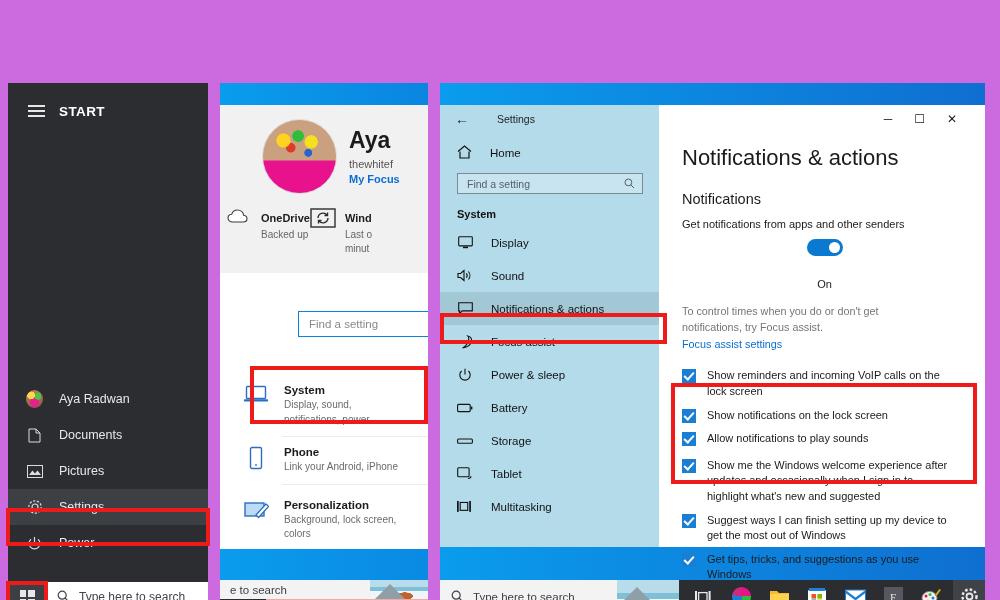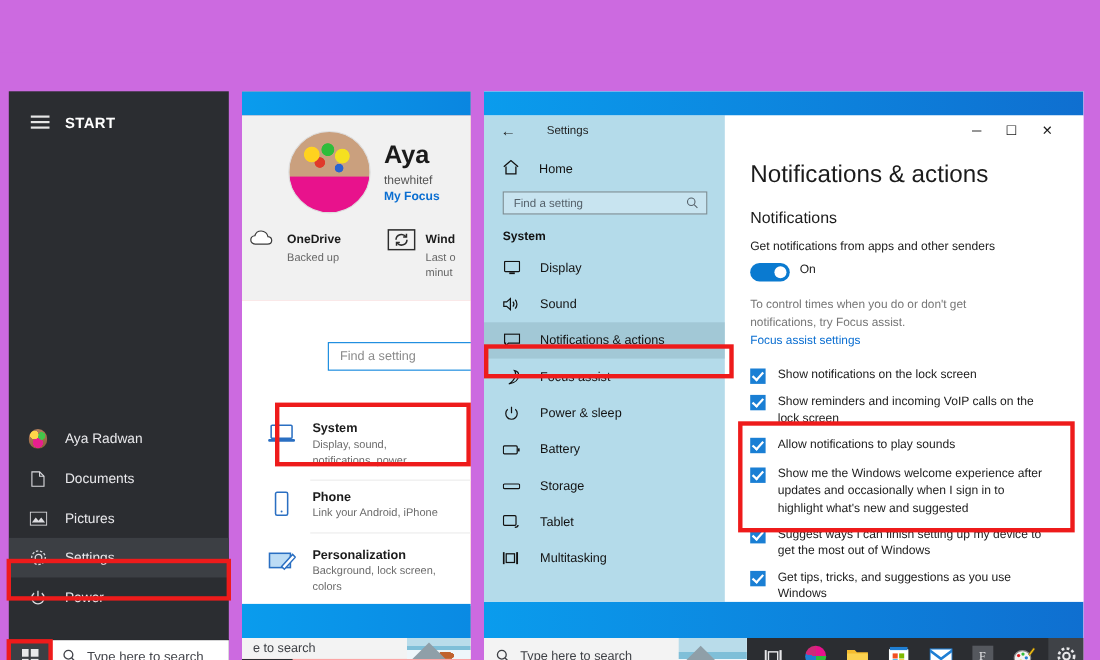--- a/index.html
+++ b/index.html
@@ -112,21 +112,21 @@
       radial-gradient(circle at 62% 45%, #2a63d0 0 6%, transparent 7%),
       linear-gradient(180deg,#caa07e 0 55%, #e8128c 56% 100%);
     border: 1px solid #ddd;
   }
   .acct-text { padding-left: 12px; min-width: 160px; }
   .acct-name { font-size: 23px; font-weight: bold; color: #1b1b1b; line-height: 1.1; }
   .acct-email { font-size: 11px; color: #555; margin-top: 4px; }
   .acct-link { font-size: 11px; color: #0a6ed1; margin-top: 3px; font-weight: 600; }
   .acct-tiles {
     display: flex; align-items: flex-start;
-    gap: 42px; padding: 14px 0 0 6px;
+    padding: 14px 0 0 6px;
   }
   .tile { display: flex; gap: 9px; }
   .tile .ticon { width: 26px; flex: 0 0 26px; display:flex; align-items:flex-start; justify-content:center; }
   .tile .tname { font-size: 11px; font-weight: bold; color: #1b1b1b; }
   .tile .tsub { font-size: 10px; color: #666; line-height: 1.35; margin-top: 2px; }
   .home-body { background: #fff; padding-top: 38px; }
   .home-search {
     margin-left: 78px;
     width: 160px; height: 26px;
     border: 1px solid #0a84dd;
@@ -218,21 +218,21 @@
     gap: 22px; height: 28px; padding-right: 10px;
     font-size: 12px; color: #1b1b1b;
   }
   .win-controls span { cursor: default; }
   .page-title {
     font-size: 22px; color: #1b1b1b; font-weight: normal;
     padding: 12px 0 0 5px;
   }
   .sec-title { font-size: 14.5px; color: #1b1b1b; padding: 20px 0 11px 5px; }
   .sub-label { font-size: 11px; color: #1b1b1b; padding-left: 5px; }
-  .toggle-row { display: flex; align-items: flex-start; gap: 9px; padding: 9px 0 0 5px; }
+  .toggle-row { display: flex; align-items: center; gap: 22px; padding: 9px 0 0 5px; flex-direction: column; }
   .toggle {
     width: 36px; height: 17px; border-radius: 9px;
     background: #0a7ad0; position: relative;
   }
   .toggle::after {
     content: ""; position: absolute; right: 3px; top: 3px;
     width: 11px; height: 11px; border-radius: 50%; background: #fff;
   }
   .toggle-state { font-size: 11px; color: #1b1b1b; }
   .help-text {
@@ -608,25 +608,25 @@
           <span class="toggle"></span>
           <span class="toggle-state">On</span>
         </div>
 
         <div class="help-text">To control times when you do or don't get notifications, try Focus assist.</div>
         <div class="help-link">Focus assist settings</div>
 
         <div class="cb-list">
           <div class="cb-row">
             <span class="cb-box"></span>
-            <span class="cb-label">Show notifications on the lock screen</span>
+            <span class="cb-label">Show reminders and incoming VoIP calls on the lock screen</span>
           </div>
           <div class="cb-row">
             <span class="cb-box"></span>
-            <span class="cb-label">Show reminders and incoming VoIP calls on the lock screen</span>
+            <span class="cb-label">Show notifications on the lock screen</span>
           </div>
           <div class="cb-row">
             <span class="cb-box"></span>
             <span class="cb-label">Allow notifications to play sounds</span>
           </div>
           <div class="cb-row" style="padding-top:7px">
             <span class="cb-box"></span>
             <span class="cb-label">Show me the Windows welcome experience after updates and occasionally when I sign in to highlight what's new and suggested</span>
           </div>
           <div class="cb-row">

